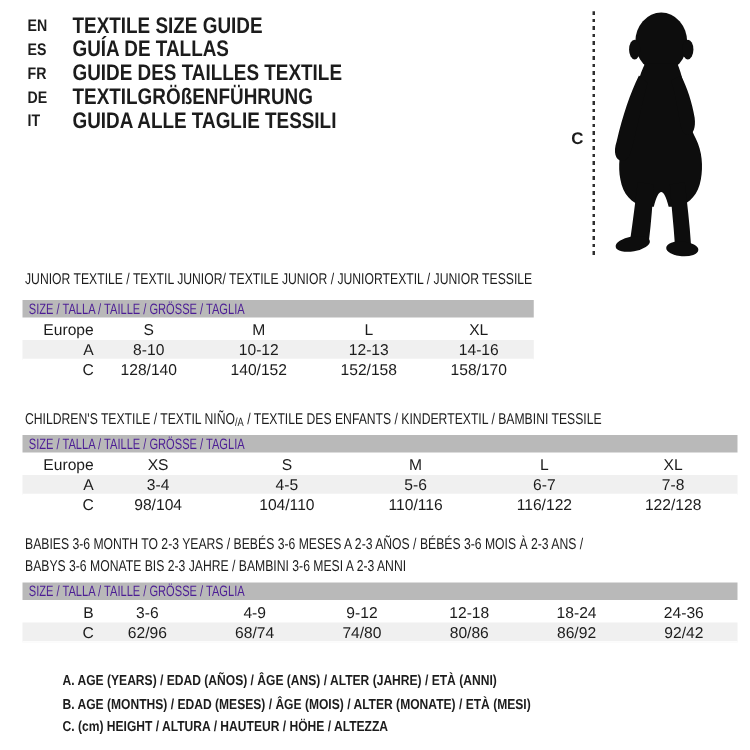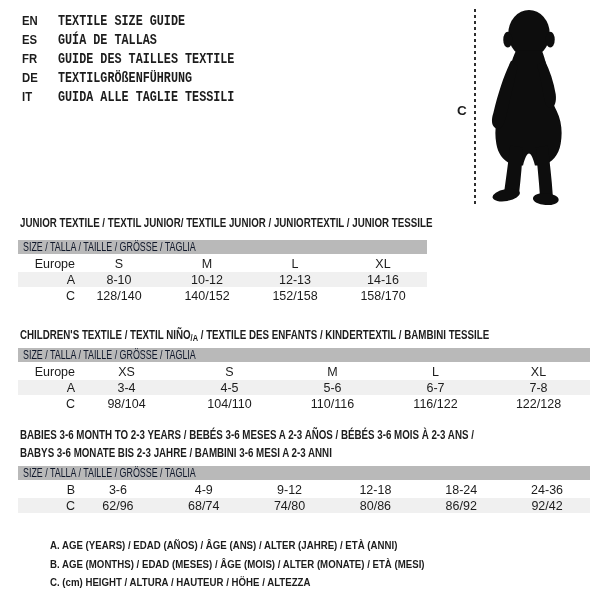--- a/index.html
+++ b/index.html
@@ -14,39 +14,39 @@
 
   
   .cond   { display:inline-block; transform:scaleX(0.78); transform-origin:0 50%; white-space:nowrap; }
   .cond-m { display:inline-block; transform:scaleX(0.84); transform-origin:0 50%; white-space:nowrap; }
   .cond-b { display:inline-block; transform:scaleX(0.74); transform-origin:0 50%; white-space:nowrap; }
 
   
   .lang-block { position:absolute; left:22px; top:11px; }
   .lang-row  { display:flex; height:19px; align-items:center; }
   .lang-code { width:36px; font-weight:bold; font-size:13.5px; }
-  .lang-text { font-weight:bold; font-size:14px;font-family:Liberation Mono, monospace; }
+  .lang-text { font-weight:bold; font-size:18px; }
 
   
   .measure-line {
     position:absolute; left:474px; top:9px; width:2px; height:198px;
     background:repeating-linear-gradient(to bottom, #2e2e2e 0 3px, transparent 3px 6px);
   }
   .measure-label { position:absolute; left:457px; top:103px; font-weight:bold; font-size:13.5px; }
   .silhouette { position:absolute; left:483px; top:9px; width:90px; height:198px; }
 
   
-  .sec-title { position:absolute; left:20px; font-weight:bold; font-size:12.5px; line-height:17.5px; }
+  .sec-title { position:absolute; left:20px; font-weight:normal; font-size:12.5px; line-height:17.5px; }
   .sub-a { font-size:9.5px; vertical-align:-2px; letter-spacing:0; }
 
   
   .stable { position:absolute; left:18px; }
   .sbar {
     height:14px; background:#b9b9b9; display:flex; align-items:center;
-    padding-left:5px; box-sizing:border-box; font-size:12px; color:#0f172a;
+    padding-left:5px; box-sizing:border-box; font-size:12px; color:#4c1d95;
     margin-bottom:2px;
   }
   .srow { display:flex; align-items:center; height:16px; border-bottom:1px solid #fff; box-sizing:border-box; font-size:12.5px; }
   .srow.alt { background:#f0f0f0; }
   .rl { width:57px; padding-left:5px; box-sizing:border-box;text-align:right; }
   .rv { flex:1; text-align:center; }
 
   
   .footnotes { position:absolute; left:20px; top:536px;margin-left:30px; }
   .fn-line { height:18.5px; display:flex; align-items:center; font-weight:bold; font-size:11.5px; }

